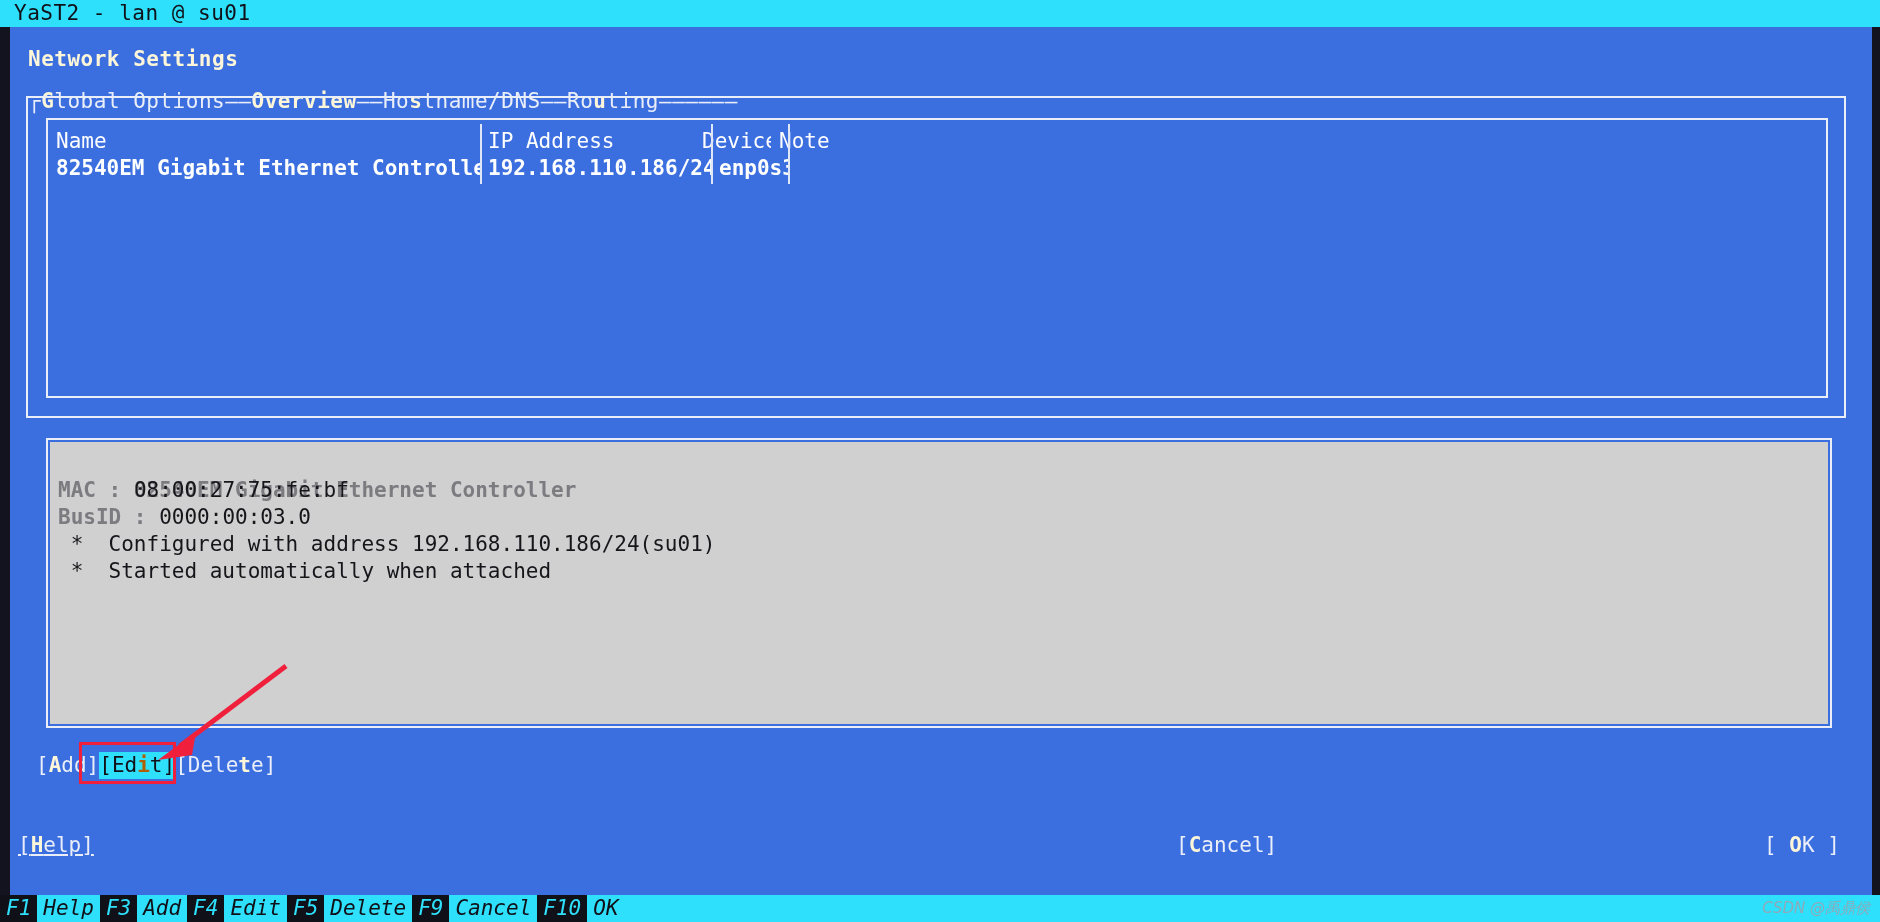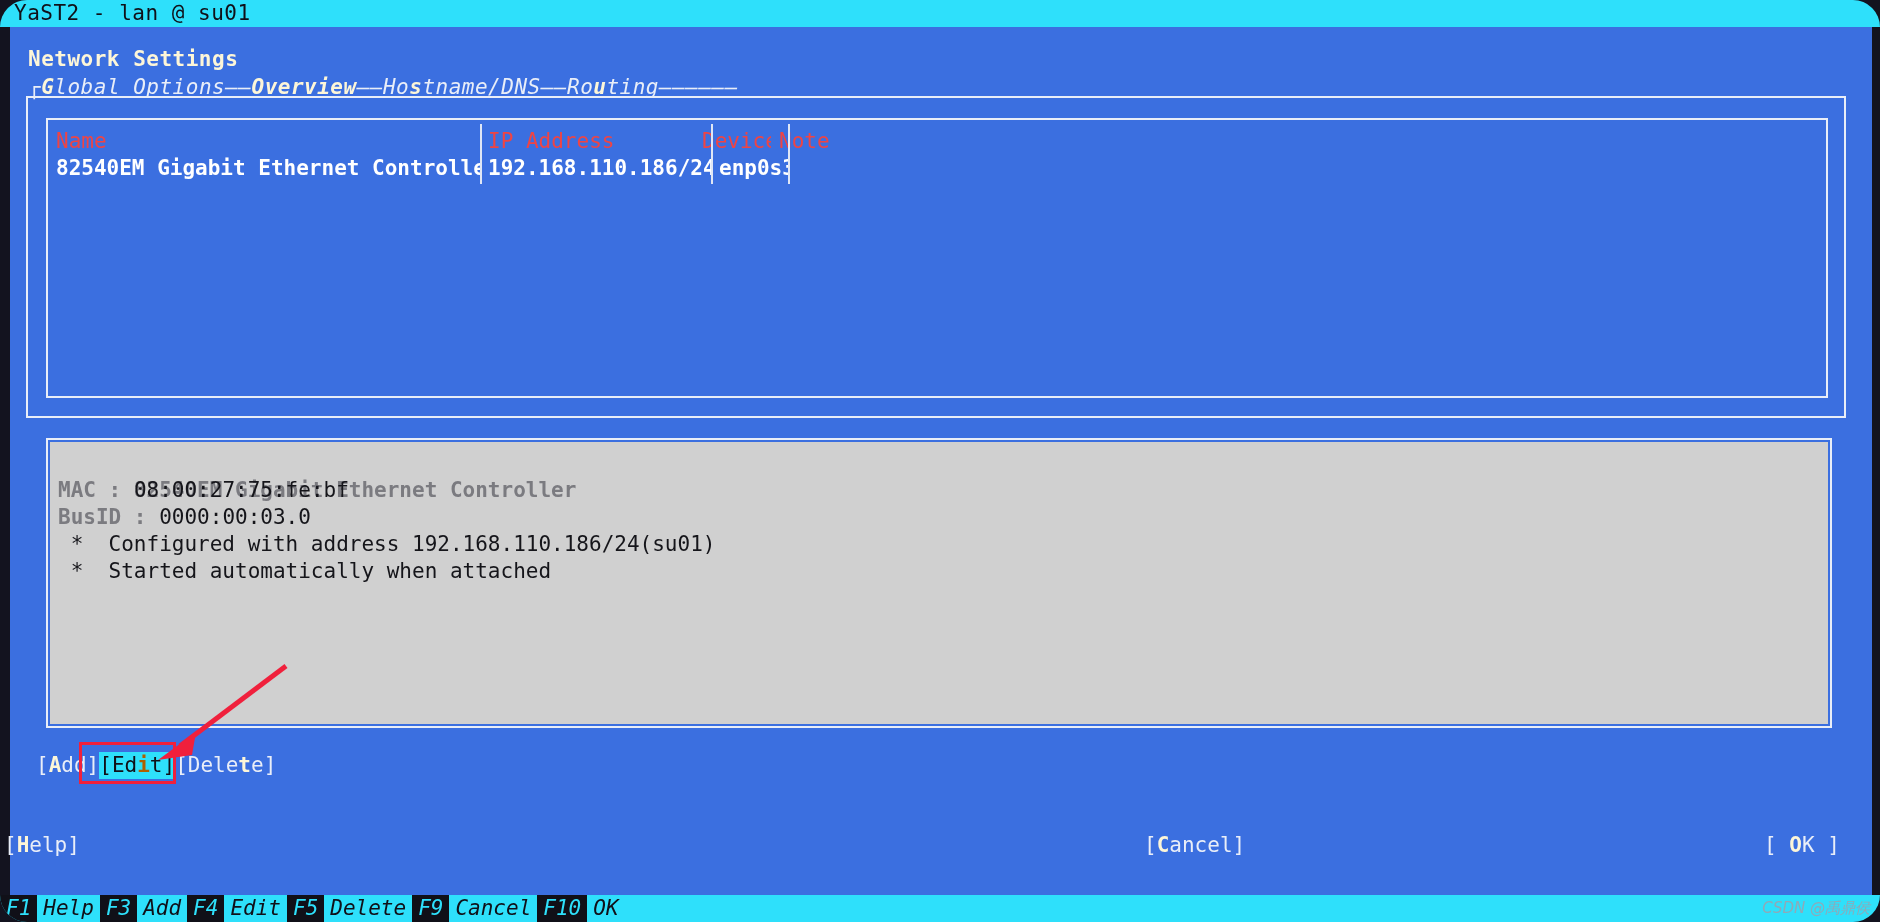--- a/index.html
+++ b/index.html
@@ -11,21 +11,20 @@
     font-family: "DejaVu Sans Mono", "Liberation Mono", monospace;
   }
   #screen {
     position: relative;
     width: 1880px;
     height: 922px;
     background: #13131f;
     overflow: hidden;
     font-size: 21px;
     line-height: 27px;
-    border-radius: 27px;
   }
 
   
   .titlebar {
     position: absolute;
     left: 0; top: 0;
     width: 1880px;
     height: 27px;
     background: #2ee0fb;
     color: #101018;
@@ -51,25 +50,24 @@
     left: 28px; top: 46px;
     color: #fdf6d8;
     font-weight: bold;
     white-space: pre;
     letter-spacing: 0.5px;
   }
 
   
   .tabrow {
     position: absolute;
-    left: 28px; top: 74px;
+    left: 28px; top: 88px;
     white-space: pre;
     color: #e9eef8;
     letter-spacing: 0.5px;
-    font-style: italic;
   }
   .tabrow .corner { color: #e9eef8; }
   .tabrow .sep { color: #e9eef8; }
   .tab-label { color: #e9eef8; }
   .tab-label.selected { color: #fdf6d8; font-weight: bold; }
   .hk { font-weight: bold; color: #fdf6d8; }
 
   
   .frame {
     position: absolute;
@@ -100,21 +98,21 @@
   .cell {
     display: inline-block;
     white-space: pre;
     overflow: hidden;
     box-sizing: border-box;
     padding-left: 8px;
     height: 27px;
     line-height: 27px;
     vertical-align: top;
   }
-  .thead .cell { color: #ef4444; }
+  .thead .cell { color: #ffffff; }
   .trow .cell  { color: #ffffff; font-weight: bold; }
   .colsep {
     position: absolute;
     width: 2px;
     background: #dfe6f5;
     top: 4px;
     height: 60px;
   }
 
   
@@ -162,22 +160,22 @@
   .btn.sel .hk { color: #b06000; font-weight: bold; }
 
   
   .bottomrow {
     position: absolute;
     top: 832px;
     white-space: pre;
     color: #e9eef8;
     line-height: 27px;
   }
-  .bottomrow.left   { left: 4px; }
-  .bottomrow.center { left: 1144px; }
+  .bottomrow.left   { left: 18px; text-decoration: underline; }
+  .bottomrow.center { left: 1176px; }
   .bottomrow.right  { left: 1764px; }
 
   
   .fnbar {
     position: absolute;
     left: 0; top: 895px;
     width: 1880px; height: 27px;
     background: #2ee0fb;
     white-space: pre;
     line-height: 27px;

